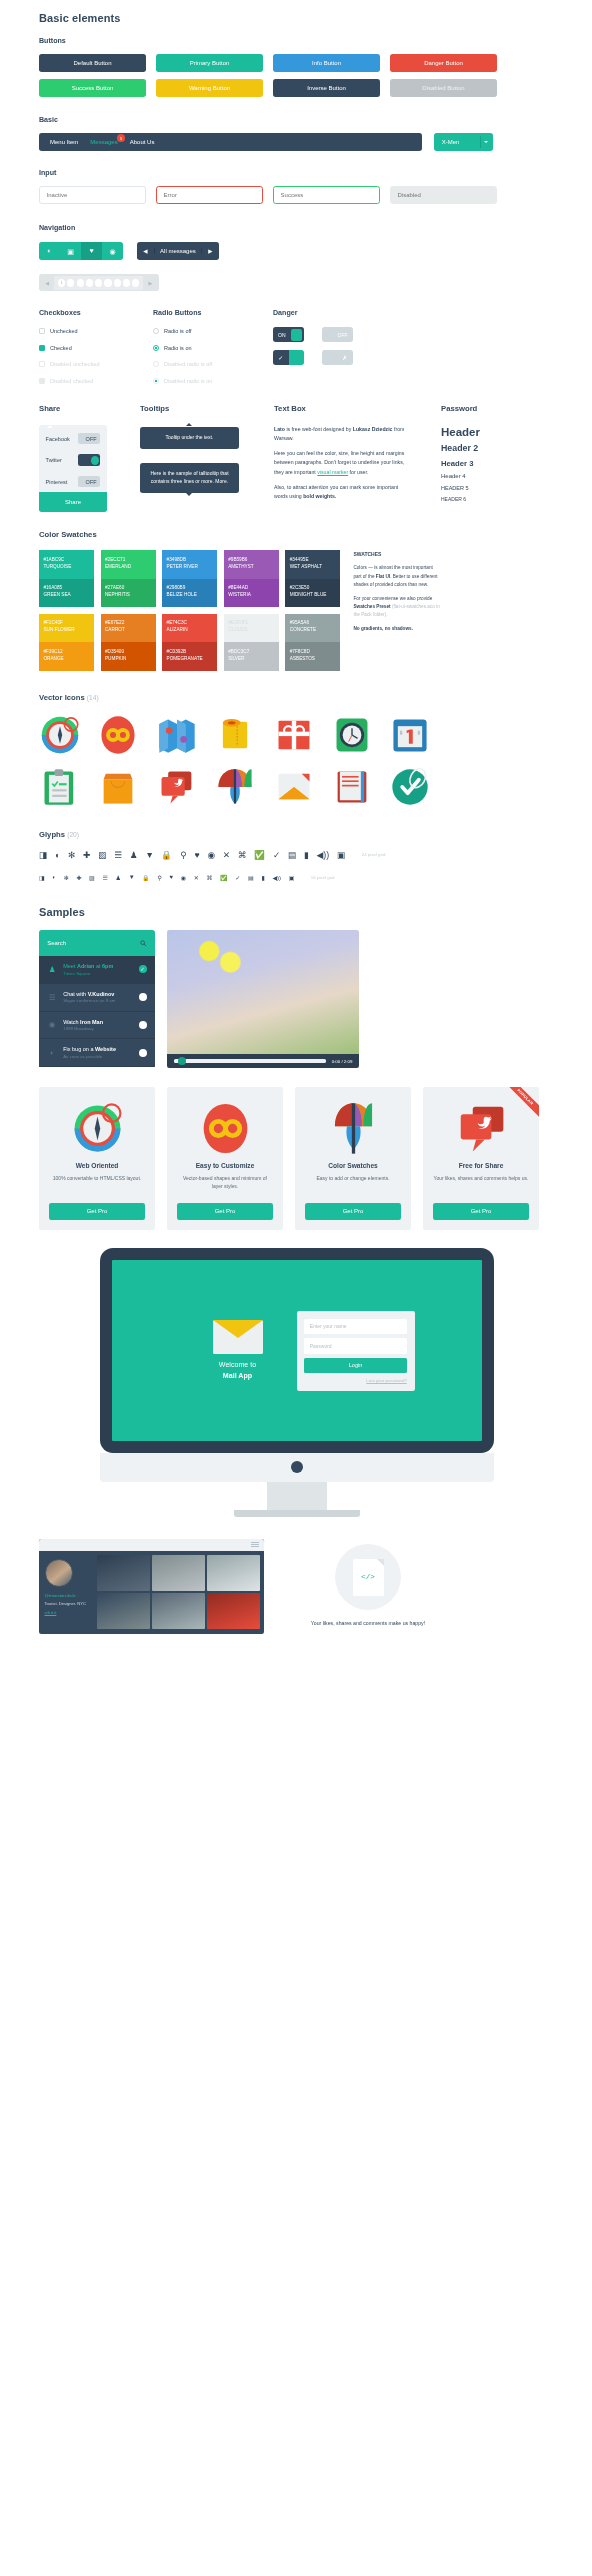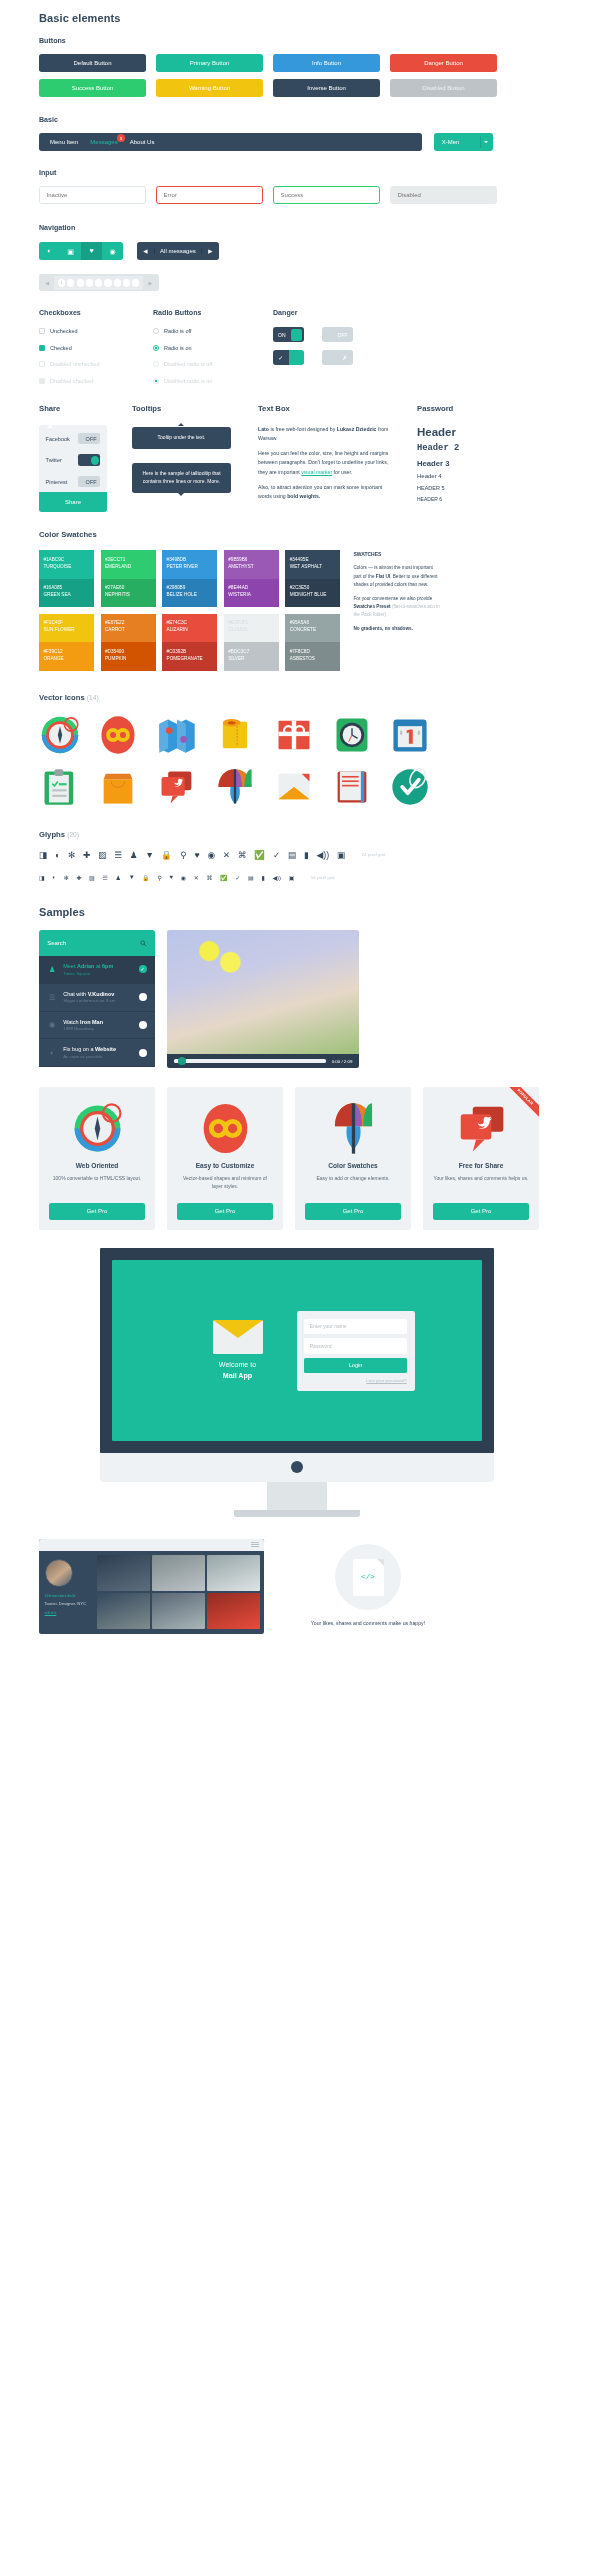--- a/index.html
+++ b/index.html
@@ -134,21 +134,21 @@
              border-left: 3.8px solid transparent; border-right: 3.8px solid transparent; border-top: 3.8px solid #34495e; }
 
   
   .tbox p { font-size: 5.2px; line-height: 1.75; color: #34495e; margin-bottom: 6.6px; width: 131px; }
   .tbox a { color: #1abc9c; }
   .tbox b { font-weight: bold; }
 
   
   .hdgs div { color: #34495e; margin-bottom: 5.5px; }
   .h-1 { font-size: 11.5px; font-weight: bold; }
-  .h-2 { font-size: 8.8px; font-weight: bold; font-family: Liberation Mono, monospace; }
+  .h-2 { font-size: 8.8px; font-weight: bold; }
   .h-3 { font-size: 7.7px; font-weight: bold; }
   .h-4 { font-size: 6px; }
   .h-5 { font-size: 5.5px; }
   .h-6 { font-size: 5px; }
 
   
   .sw-grid { display: flex; gap: 6.6px; }
   .sw-col { width: 55px; }
   .sw { width: 55px; height: 28.5px; padding: 5.5px 4.4px; color: #fff; font-size: 4.7px; line-height: 1.5; }
   .sw.light { color: #d6dcde; }
@@ -204,21 +204,21 @@
   .card h4 { font-size: 6.6px; font-weight: bold; margin: 4.4px 0 5px; color: #34495e; }
   .card p { font-size: 5px; line-height: 1.65; color: #5a6b7a; min-height: 17.5px; }
   .card .cta { margin-top: 11px; background: #1abc9c; color: #fff; font-size: 6px;
                border-radius: 2.2px; padding: 5.5px 0; cursor: pointer; }
   .ribbon { position: absolute; top: 6.6px; right: -15.3px; background: #e74c3c; color: #fff;
             font-size: 3.8px; letter-spacing: 0.3px; transform: rotate(45deg);
             padding: 2.2px 18.6px; font-weight: bold; }
 
   
   .monitor { width: 394px; margin: 0 auto; }
-  .mon-screen { background: #2c3e50; border-radius: 1px; padding: 12px; }
+  .mon-screen { background: #2c3e50; border-radius: 13px; padding: 12px; }
   .mon-inner { background: #1abc9c; height: 181px; border-radius: 1.1px;
                display: flex; align-items: center; justify-content: center; gap: 0; }
   .mail-left { width: 118px; display: flex; flex-direction: column; align-items: center; gap: 6.6px; }
   .env { width: 50px; height: 34px; position: relative; }
   .env .body { position: absolute; inset: 0; background: #ecf0f1; border-radius: 1.6px; }
   .env .flap { position: absolute; left: 0; top: 0; width: 0; height: 0;
                border-left: 25px solid transparent; border-right: 25px solid transparent;
                border-top: 18.6px solid #f1c40f; }
   .mail-left .wt { color: #fff; font-size: 7.1px; text-align: center; line-height: 1.5; }
   .mail-left .wt b { font-weight: bold; }
@@ -400,21 +400,21 @@
           <div class="half" style="background:#1abc9c"></div>
         </div>
         <div class="tgl2">
           <div class="half" style="background:#cfd8dc"></div>
           <div class="half" style="background:#cfd8dc">✗</div>
         </div>
       </div>
     </div>
   </div>
 
-  <div style="display:flex;gap:22px;margin-bottom:18.6px">
+  <div style="display:flex;gap:30px;margin-bottom:18.6px">
     <div style="width:71px">
       <h3 class="sub">Share</h3>
       <div class="sharecard" style="margin-top:12px">
         <div class="notch"></div>
         <div id="sharerows" style="padding-top:3.3px">
               <div class="share-row">
                 <span>Facebook</span>
                 <div class="mini-tgl off">
                   <span>OFF</span>
                 </div>

